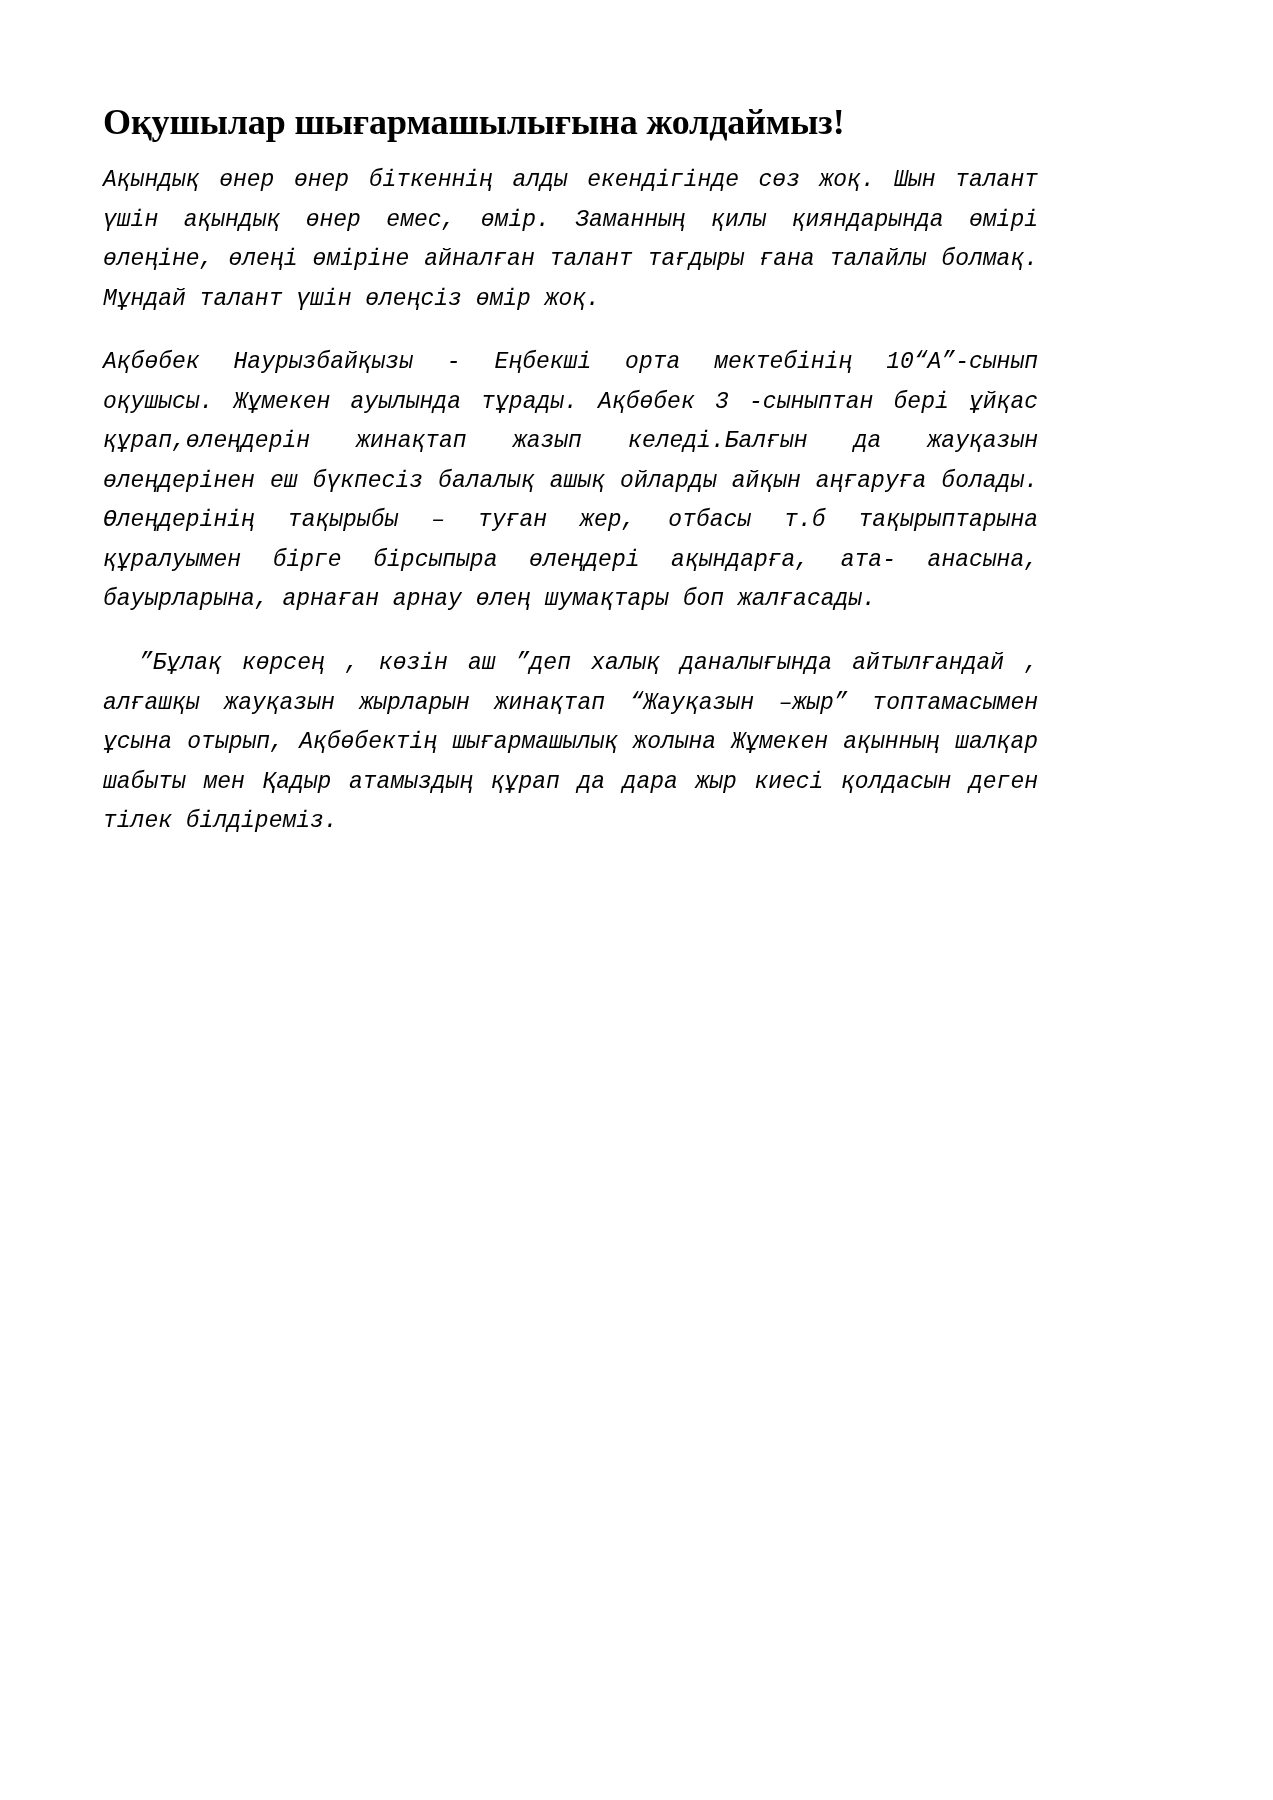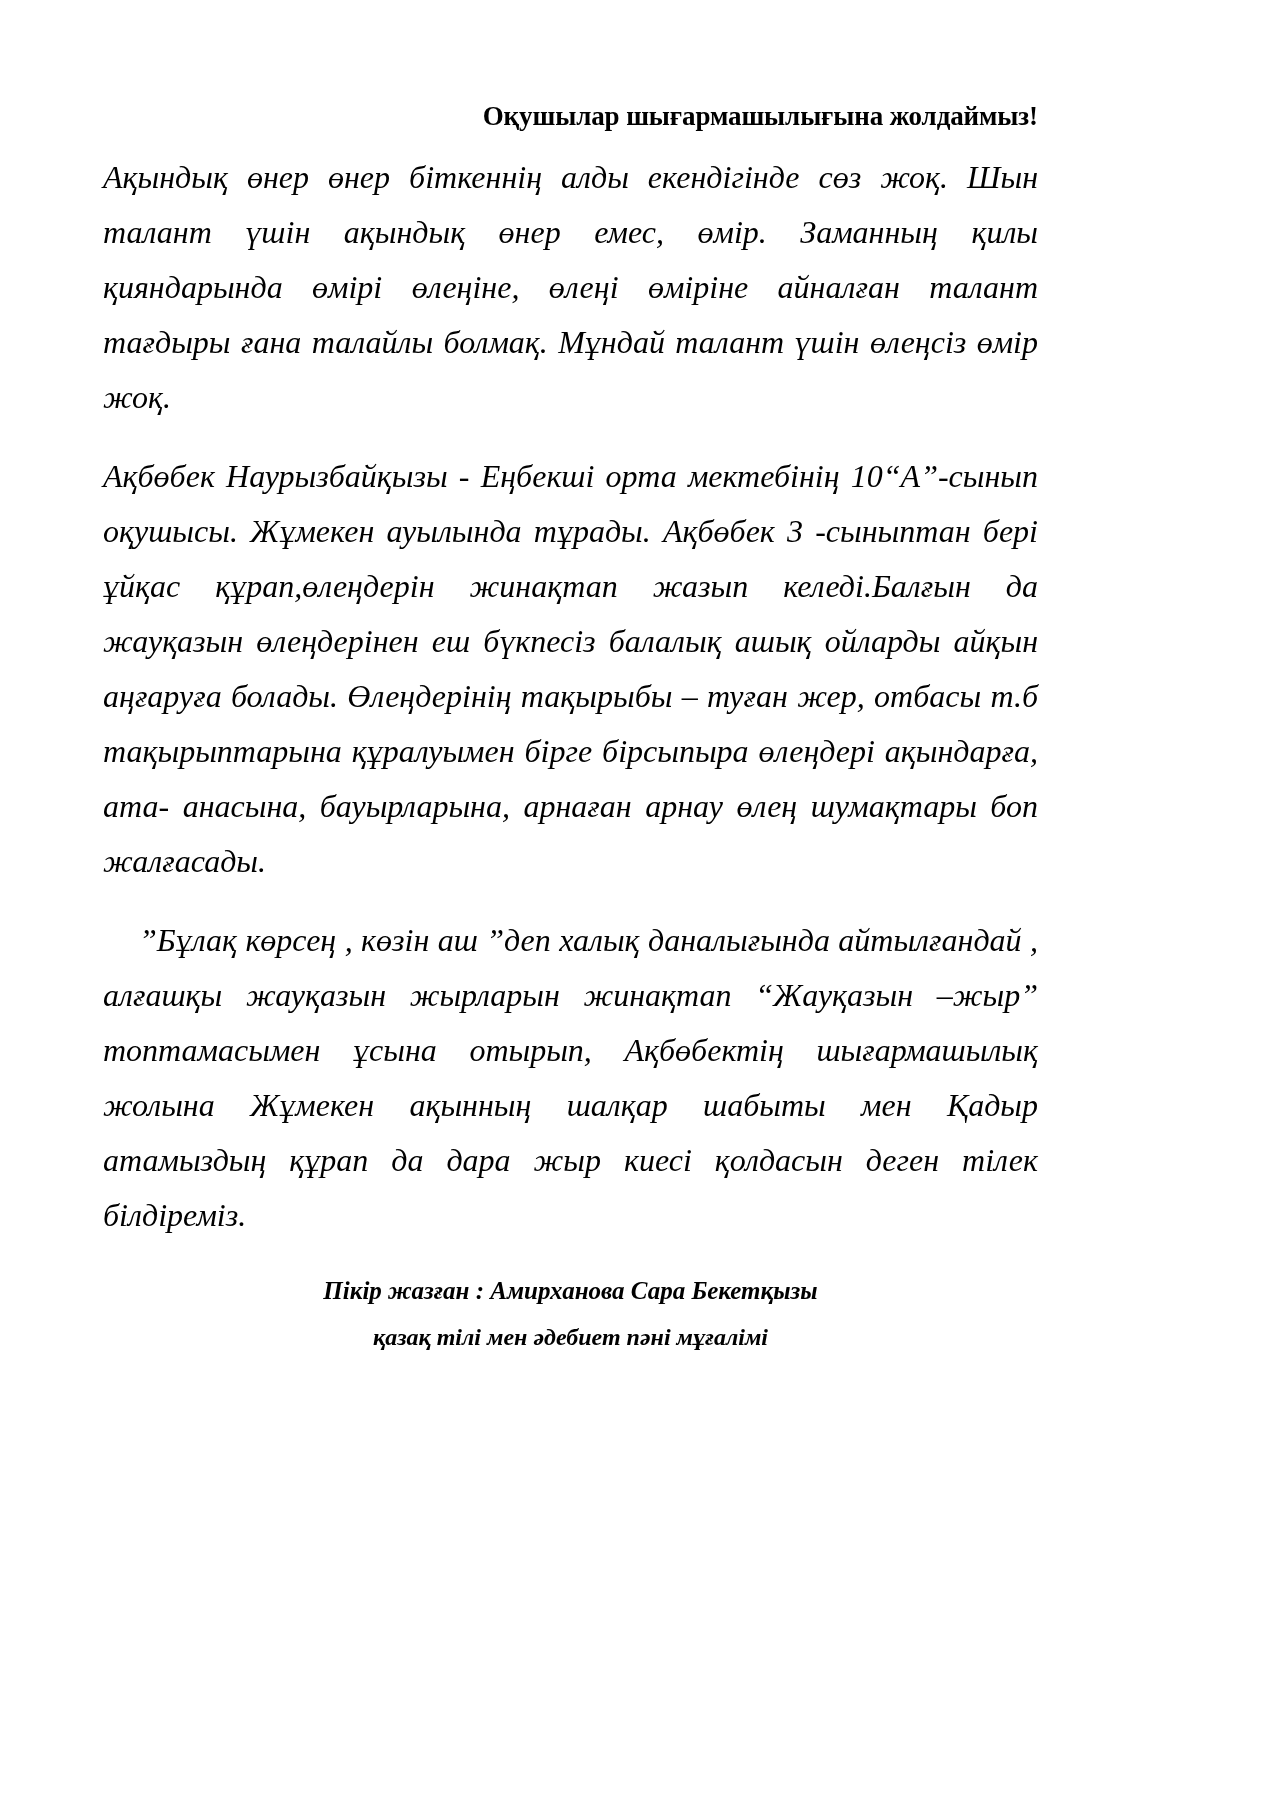--- a/index.html
+++ b/index.html
@@ -21,36 +21,37 @@
     overflow: hidden;
     box-sizing: border-box;
   }
   .content {
     position: absolute;
     left: 103px;
     top: 100px;
     width: 935px;
   }
   .doc-title {
-    font-size: 27px;
+    font-size: 36px;
     font-weight: bold;
     font-style: normal;
     line-height: 1.25;
     margin: 0 0 16px 0;
-    text-align: right;
+    text-align: left;
     letter-spacing: -0.1px;
   }
   .body-para {
-    font-size: 32px;
+    font-size: 23px;
     font-style: italic;
     line-height: 1.72;
     text-align: justify;
     text-justify: inter-word;
     margin: 0 0 24px 0;
     hyphens: none;
+    font-family: Liberation Mono, monospace;
   }
   .body-para.indented {
     text-indent: 36px;
   }
   .body-para:last-of-type {
     margin-bottom: 0;
   }
   .sig-block {
     margin-top: 24px;
   }
@@ -73,19 +74,15 @@
   <div class="content">
 
     <h1 class="doc-title">Оқушылар шығармашылығына жолдаймыз!</h1>
 
     <p class="body-para">Ақындық өнер өнер біткеннің алды екендігінде сөз жоқ. Шын талант үшін ақындық өнер емес, өмір. Заманның қилы қияндарында өмірі өлеңіне, өлеңі өміріне айналған талант тағдыры ғана талайлы болмақ. Мұндай талант үшін өлеңсіз өмір жоқ.</p>
 
     <p class="body-para">Ақбөбек Наурызбайқызы - Еңбекші орта мектебінің 10“А”-сынып оқушысы. Жұмекен ауылында  тұрады. Ақбөбек 3 -сыныптан бері ұйқас құрап,өлеңдерін жинақтап жазып келеді.Балғын да жауқазын өлеңдерінен еш бүкпесіз балалық ашық ойларды айқын аңғаруға болады. Өлеңдерінің тақырыбы – туған жер, отбасы т.б тақырыптарына құралуымен бірге бірсыпыра өлеңдері ақындарға, ата- анасына, бауырларына, арнаған арнау өлең шумақтары боп жалғасады.</p>
 
     <p class="body-para indented">”Бұлақ көрсең , көзін аш ”деп халық даналығында айтылғандай , алғашқы жауқазын жырларын жинақтап “Жауқазын –жыр” топтамасымен ұсына отырып, Ақбөбектің шығармашылық жолына  Жұмекен ақынның шалқар шабыты мен Қадыр атамыздың құрап да дара жыр киесі қолдасын деген тілек білдіреміз.</p>
 
-    <div class="sig-block">
-      <p class="sig-line">Пікір жазған : Амирханова Сара Бекетқызы</p>
-      <p class="sig-line second">қазақ тілі мен әдебиет пәні мұғалімі</p>
-    </div>
 
   </div>
 </div>
 
 </body></html>

